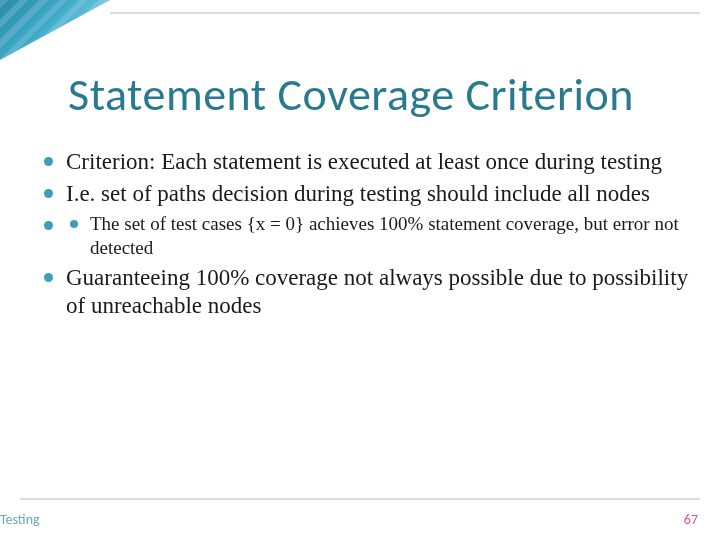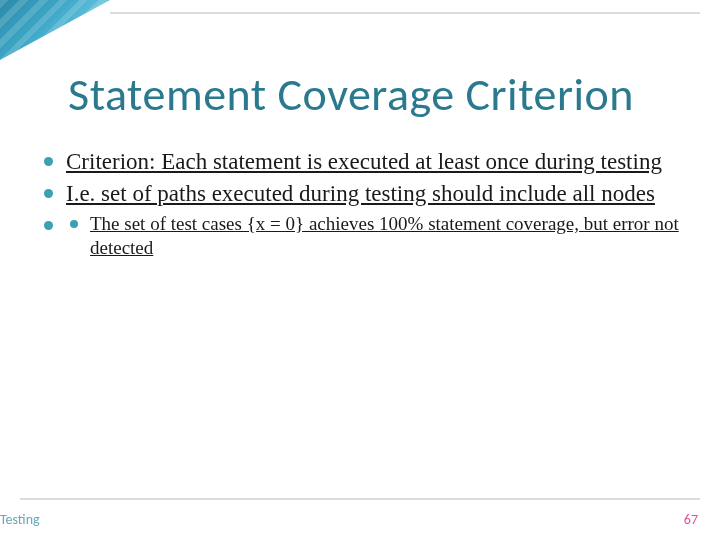--- a/index.html
+++ b/index.html
@@ -59,21 +59,20 @@
     position: absolute;
     top: 148px;
     left: 40px;
     right: 30px;
     color: #1a1a1a;
   }
   ul.level1 {
     list-style: none;
     font-size: 23px;
     line-height: 1.22;
-    text-decoration: underline;
   }
   ul.level1 > li {
     position: relative;
     padding-left: 26px;
     margin-bottom: 4px;
   }
   ul.level1 > li::before {
     content: "";
     position: absolute;
     left: 4px;
@@ -140,28 +139,31 @@
   <div class="top-rule"></div>
 
   <h1 class="title">Statement Coverage Criterion</h1>
 
   <div class="content">
     <ul class="level1">
       <li>
         <span>Criterion: Each statement is executed at least once during testing</span>
       </li>
       <li>
-        <span>I.e. set of paths executed during testing should include all nodes</span>
+        <span>I.e. set of paths decision during testing should include all nodes</span>
       </li>
       <li>
         <ul class="level2">
           <li>
             <span>The set of test cases {x = 0} achieves 100% statement coverage, but error not detected</span>
           </li>
         </ul>
+      </li>
+      <li>
+        <span>Guaranteeing 100% coverage not always possible due to possibility of unreachable nodes</span>
       </li>
     </ul>
   </div>
 
   <div class="bottom-rule"></div>
   <div class="footer-left">Testing</div>
   <div class="footer-right">67</div>
 </div>
 
 </body></html>

